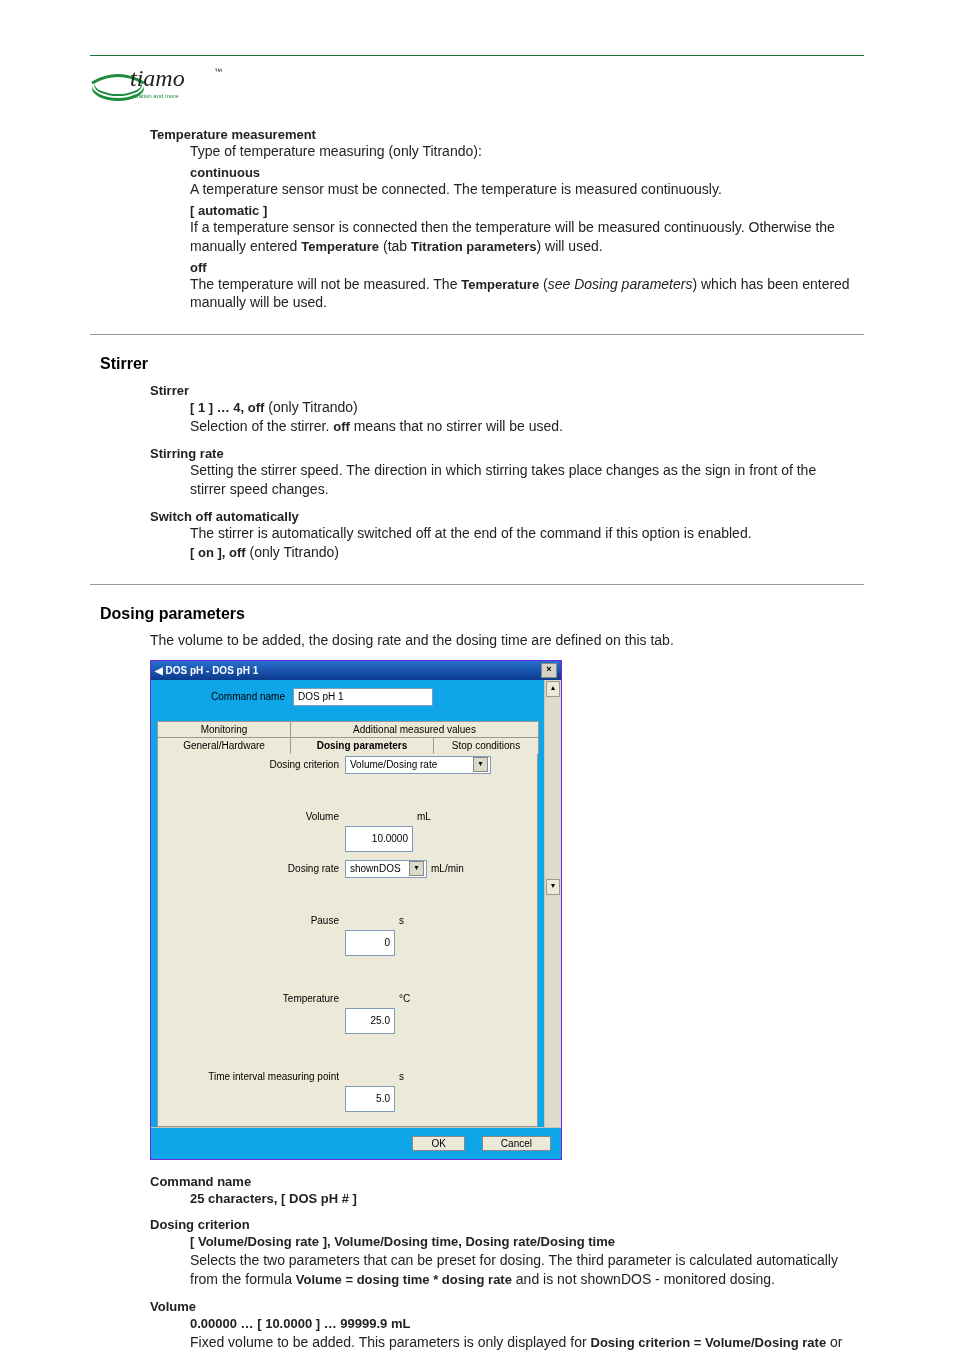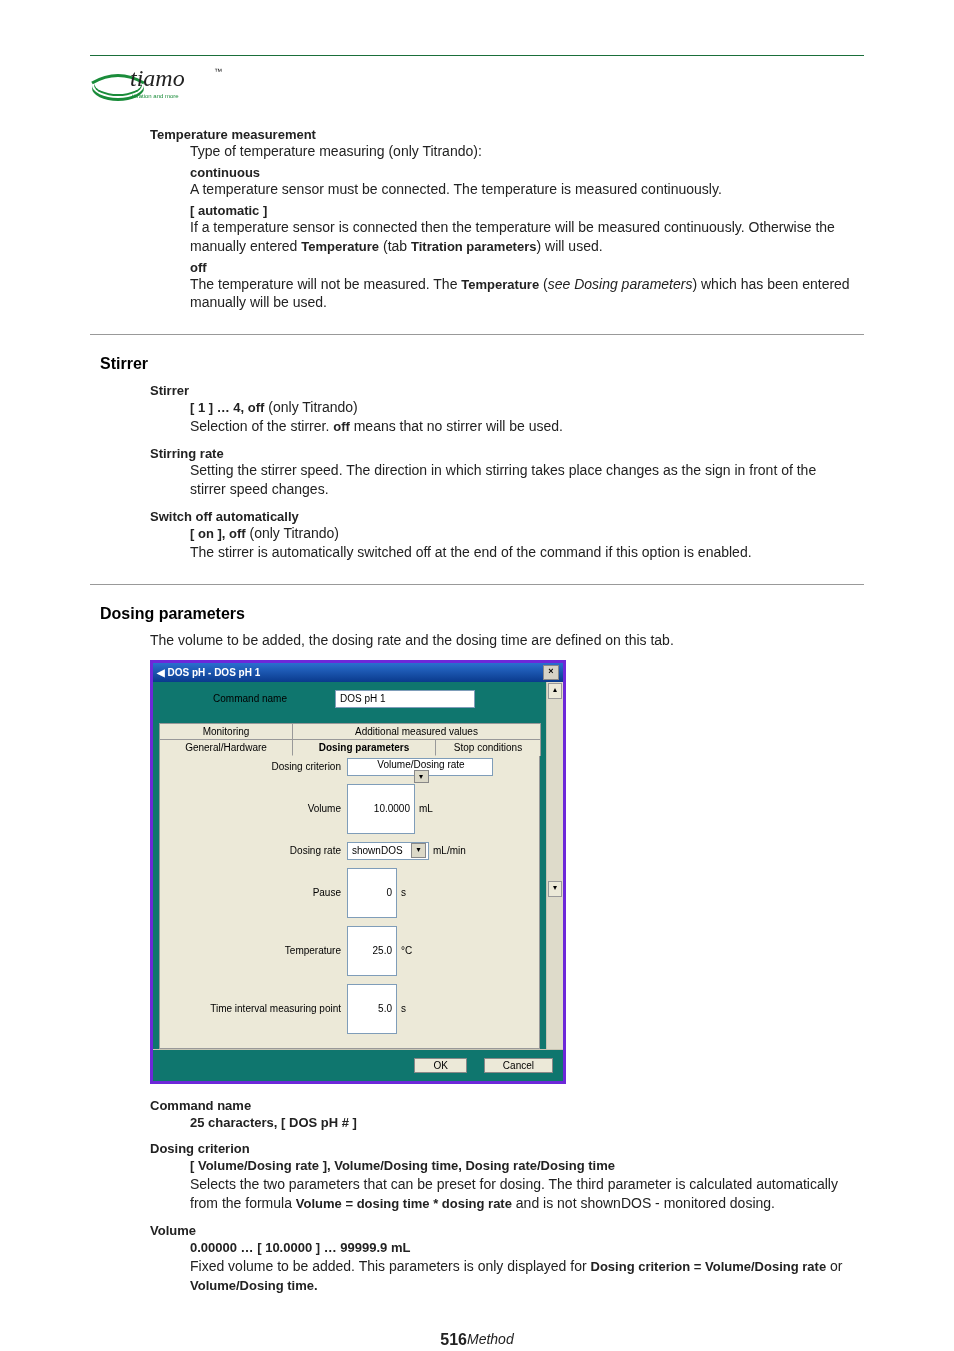--- a/index.html
+++ b/index.html
@@ -60,22 +60,22 @@
   }
   .bold-inline { font-weight: bold; font-size: 13px; }
   
   .dialog-wrap {
     margin-left: 60px;
     margin-top: 8px;
     margin-bottom: 14px;
   }
   .dialog {
     width: 410px;
-    border: 3px solid #6d28d9;
-    background: #0f766e;
+    border: 1px solid #6d28d9;
+    background: #0ea5e9;
     font-family: Tahoma, Arial, sans-serif;
     font-size: 10px;
     color: #000;
   }
   .dlg-title {
     background: linear-gradient(#2a6fcf,#0a3a8c);
     color: #fff;
     font-weight: bold;
     padding: 2px 4px;
     display: flex;
@@ -155,23 +155,23 @@
     width:13px; height:13px;
     border:1px solid #888;
     background:#dcd9c8;
     font-size:8px; line-height:11px;
     text-align:center;
   }
   .unit { margin-left:4px; }
   .numbox {
     background:#fff; border:1px solid #7f9db9;
     height:16px; width:58px;
-    text-align:right; padding:16px 4px;
+    text-align:right; padding:4px 4px;
     font-size:10px;
-    display:flex; align-items:center; justify-content:flex-end;
+    display:flex; align-items:center; justify-content:flex-end;margin-top:44px;
   }
   .dlg-buttons {
     display:flex; justify-content:flex-end;
     gap:17px; padding:8px 10px;
     border-top:1px solid #c8c5b4;
   }
   .btn {
     border:1px solid #888; background:#ece9d8;
     padding:1px 18px; font-size:10px;
   }
@@ -189,21 +189,21 @@
     margin:1px;
   }
   .footer {
     display:flex; justify-content:center;
     margin-top: 36px;
     font-size:14px;
   }
   .footer .pg { font-weight:bold; font-size:16px; }
   .footer .sec { font-style: italic; }
   .combo-sm { width:74px; }
-  .sel-lg { width:138px;flex-direction:column; }
+  .sel-lg { width:138px; }
 </style>
 </head>
 <body>
 
 <div class="page">
   <div class="topline"></div>
   <div class="logo-wrap">
     <svg class="logo-svg" viewBox="0 0 150 46">
       <ellipse cx="28" cy="28" rx="26" ry="13" fill="#1a8c3a"></ellipse>
       <ellipse cx="28" cy="25" rx="26" ry="13" fill="#fff"></ellipse>
@@ -242,40 +242,40 @@
       <span class="bold-inline">[ 1 ] … 4, off</span><span> (only Titrando)</span>
     </div>
     <div class="param-body">
       <span>Selection of the stirrer. </span><span class="bold-inline">off</span><span> means that no stirrer will be used.</span>
     </div>
 
     <div class="param-label">Stirring rate</div>
     <div class="param-body">Setting the stirrer speed. The direction in which stirring takes place changes as the sign in front of the stirrer speed changes.</div>
 
     <div class="param-label">Switch off automatically</div>
+    <div class="param-body">The stirrer is automatically switched off at the end of the command if this option is enabled.</div>
     <div class="param-body">
       <span class="bold-inline">[ on ], off</span><span> (only Titrando)</span>
     </div>
-    <div class="param-body">The stirrer is automatically switched off at the end of the command if this option is enabled.</div>
 
     <div class="section-rule"></div>
     <div class="section-title">Dosing parameters</div>
     <div class="intro">The volume to be added, the dosing rate and the dosing time are defined on this tab.</div>
 
     <div class="dialog-wrap">
       <div class="dialog">
         <div class="dlg-title">
           <span>◀ <span>DOS pH - DOS pH 1</span></span>
           <span class="dlg-close">×</span>
         </div>
         <div class="dlg-body-flex">
           <div class="dlg-body-main">
             <div class="dlg-row1">
               <div class="dlg-lbl-right">Command name</div>
-              <div class="dlg-input" style="width:130px;margin-left:40px;">
+              <div class="dlg-input" style="width:130px;">
                   <span>DOS pH 1</span>
                 </div>
             </div>
 
             <div class="tabs-outer">
               <div class="tabs">
                 <div class="tab" style="flex:0 0 120px; text-align:center;">Monitoring</div>
                 <div class="tab" style="flex:1; text-align:center;">Additional measured values</div>
               </div>
               <div class="tabs tabrow2">

